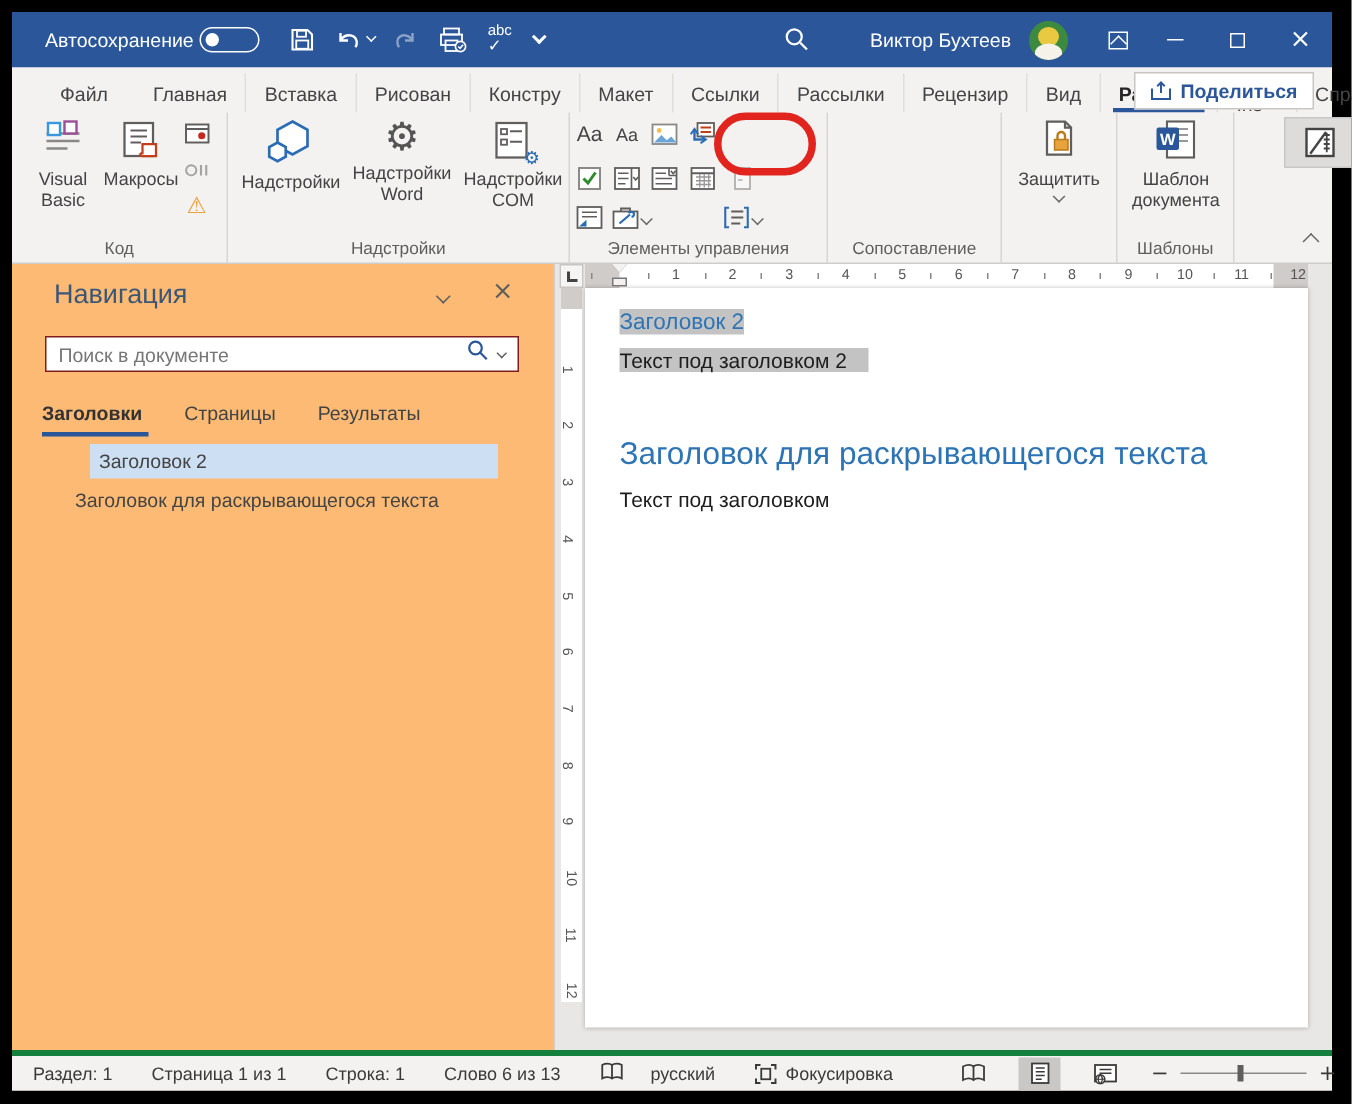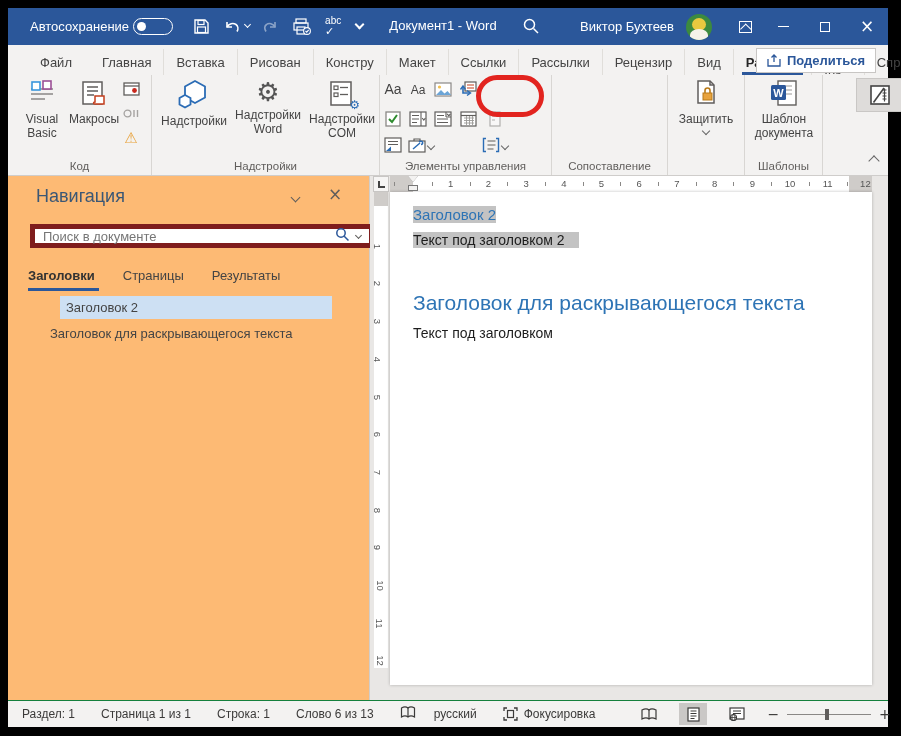--- a/index.html
+++ b/index.html
@@ -57,21 +57,21 @@
   .gear-glyph{font-size:26px;color:#555;line-height:1;font-family:"DejaVu Sans",sans-serif}
   .gear-glyph.small{font-size:12px;color:#2b6cb5}
   .collapse-chev{position:absolute;right:10px;bottom:10px;width:8px;height:8px;border-left:1.6px solid #666;border-top:1.6px solid #666;transform:rotate(45deg);cursor:pointer}
 
   
   .main{flex:1;display:flex;min-height:0}
   .navpane{width:362px;background:#fdba74;border-right:1px solid #cfcdcb;position:relative;flex-shrink:0}
   .nav-title{position:absolute;left:28px;top:10px;font-size:18px;color:#3b5775}
   .nav-chev{position:absolute;left:284px;top:18px;width:7px;height:7px;border-right:1.6px solid #605e5c;border-bottom:1.6px solid #605e5c;transform:rotate(45deg);cursor:pointer}
   .nav-close{position:absolute;left:320px;top:8px;font-size:17px;color:#605e5c;cursor:pointer;font-family:"DejaVu Sans",sans-serif}
-  .nav-search{position:absolute;left:22px;top:48px;width:344px;height:24px;background:#fff;border:5px solid #7f1d1d;display:flex;align-items:center}
+  .nav-search{position:absolute;left:22px;top:48px;width:316px;height:24px;background:#fff;border:1px solid #7f1d1d;display:flex;align-items:center}
   .nav-search input{flex:1;border:none;outline:none;font-size:13px;color:#444;padding:0 8px;font-family:"Liberation Sans",sans-serif;background:transparent}
   .nav-search input::placeholder{color:#767676;opacity:1}
   .nav-search .mag{margin-right:4px}
   .nav-search .schev{width:5px;height:5px;border-right:1.4px solid #605e5c;border-bottom:1.4px solid #605e5c;transform:rotate(45deg);margin:0 8px 2px 2px;cursor:pointer}
   .nav-tabs{position:absolute;left:20px;top:88px;display:flex;gap:0;font-size:13px;color:#444}
   .nav-tab{padding:4px 14px 8px 0;margin-right:14px;cursor:pointer;position:relative;white-space:nowrap}
   .nav-tab.active{font-weight:bold;color:#333}
   .nav-tab.active:after{content:"";position:absolute;left:0;right:10px;bottom:0;height:3px;background:#2b579a}
   .nav-items{position:absolute;left:0;top:120px;right:0}
   .nav-item{height:23px;display:flex;align-items:center;font-size:13px;color:#444;cursor:pointer;margin-right:37px;padding-left:6px}
@@ -95,21 +95,21 @@
   .page{position:absolute;left:20px;top:16px;width:482px;height:493px;background:#fff;box-shadow:0 0 3px rgba(0,0,0,.25)}
   .pagecontent{padding:13px 20px 0 23px}
   .h2{font-size:15px;color:#2e74b5;line-height:19px}
   .body-t{font-size:14px;color:#1d1d1d;line-height:19px;margin-top:7px}
   .h1{font-size:21px;color:#2e74b5;line-height:26px;margin-top:40px}
   .body-t2{font-size:14px;color:#1d1d1d;line-height:19px;margin-top:8px}
   .hl{background:#c3c3c3}
   .hl.ext{padding-right:14px}
 
   
-  .statusbar{height:27px;background:#f3f2f1;border-top:1px solid #15803d;display:flex;align-items:center;font-size:12px;color:#3b3a39;padding:0 14px;flex-shrink:0;white-space:nowrap}
+  .statusbar{height:27px;background:#f3f2f1;border-top:4px solid #15803d;display:flex;align-items:center;font-size:12px;color:#3b3a39;padding:0 14px;flex-shrink:0;white-space:nowrap}
   .sb-item{margin-right:26px;cursor:pointer}
   .sb-right{margin-left:auto;display:flex;align-items:center;gap:16px}
   .focus-grp{display:flex;align-items:center;gap:6px;margin-right:24px;cursor:pointer}
   .viewico{width:28px;height:22px;display:flex;align-items:center;justify-content:center;cursor:pointer}
   .viewico.active{background:#cac8c6}
   .zoomctrl{display:flex;align-items:center;gap:8px;cursor:pointer}
   .zoomtrack{width:84px;height:1px;background:#8a8886;position:relative}
   .zoomhandle{position:absolute;left:38px;top:-5px;width:4px;height:11px;background:#605e5c}
   .zoomsign{font-size:14px;color:#3b3a39;font-family:"DejaVu Sans",sans-serif}
 </style>
@@ -156,21 +156,20 @@
               <path d="M13.5 13 l1.2 1.2 l2-2.4" fill="none" stroke="#fff" stroke-width="1.1"></path>
             </svg>
           </span>
         <span style="display:flex;flex-direction:column;align-items:flex-start;line-height:1">
             <span style="font-size:10px">abc</span>
             <span style="font-size:11px">✓</span>
           </span>
         <span class="chev-w" style="border-width:0 2px 2px 0;margin-left:2px"></span>
       </div>
     </div>
-    <div class="tb-title">Документ1  -  Word</div>
     <div class="tb-search"><svg width="18" height="18" viewBox="0 0 18 18">
           <circle cx="7.5" cy="7.5" r="5" fill="none" stroke="#fff" stroke-width="1.5"></circle>
           <path d="M11.5 11.5 L16 16" stroke="#fff" stroke-width="1.5"></path>
         </svg></div>
     <div class="tb-right">
       <span class="tb-user">Виктор Бухтеев</span>
       <span class="avatar">
           <span class="head"></span>
           <span class="body"></span>
         </span>

